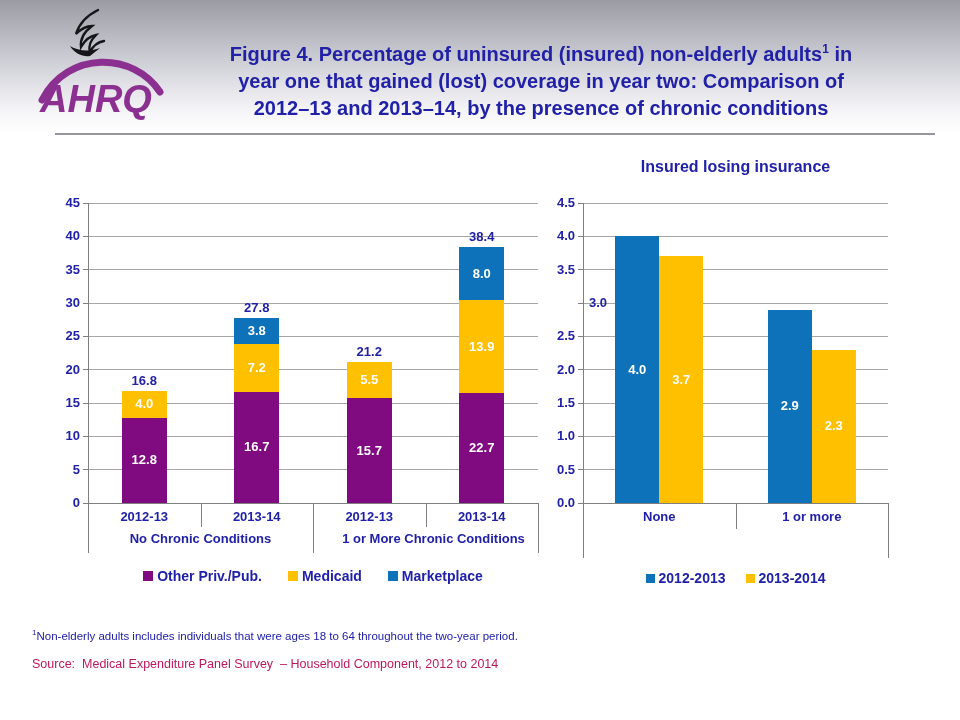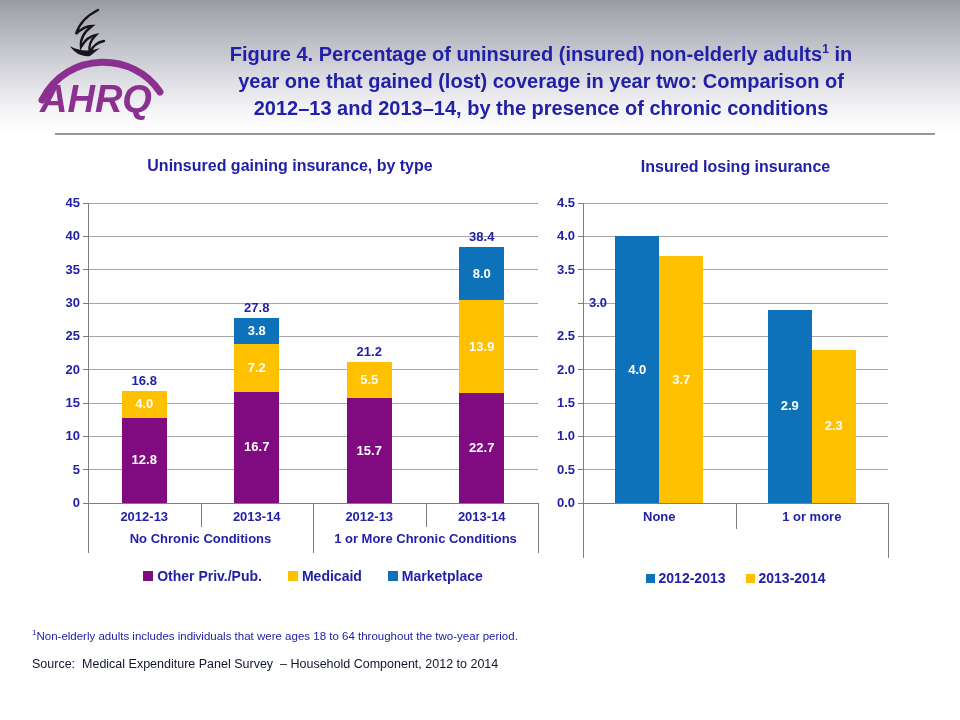--- a/index.html
+++ b/index.html
@@ -21,21 +21,21 @@
        color:#2121a8;line-height:14px;}
   .xlab{position:absolute;text-align:center;font-weight:bold;font-size:13px;color:#2121a8;}
   .seg{position:absolute;}
   .seglab{position:absolute;text-align:center;font-weight:bold;font-size:13px;color:#ffffff;}
   .totlab{position:absolute;text-align:center;font-weight:bold;font-size:13px;color:#2121a8;}
   .legend{position:absolute;display:flex;justify-content:center;align-items:center;}
   .legend .item{display:flex;align-items:center;font-weight:bold;font-size:14px;color:#2121a8;}
   .legend .sw{display:inline-block;margin-right:4px;flex:none;}
   .footnote{position:absolute;left:32px;top:628px;font-size:11.5px;color:#2121a8;}
   .footnote sup{font-size:8px;}
-  .source{position:absolute;left:32px;top:657px;font-size:12.5px;color:#0f172a;white-space:pre;}
+  .source{position:absolute;left:32px;top:657px;font-size:12.5px;color:#be185d;white-space:pre;}
 </style>
 </head>
 <body>
 
 <div id="page">
   <div class="hdr"></div>
 
   <div class="logo">
     <svg width="130" height="122" viewBox="0 0 130 122">
       <g transform="translate(-16,0)">
@@ -46,21 +46,20 @@
         <path d="M6 96 C32 46 98 48 124 88" fill="none" stroke="#8b3090" stroke-width="7" stroke-linecap="round"></path>
         <text x="4" y="108" font-size="38" font-style="italic" font-weight="bold" fill="#8b3090">AHRQ</text>
       </g>
     </svg>
   </div>
 
   <h1 class="title"><span>Figure 4. Percentage of uninsured (insured) non-elderly adults</span><sup>1</sup><span> in</span><br><span>year one that gained (lost) coverage in year two: Comparison of</span><br><span>2012–13 and 2013–14, by the presence of chronic conditions</span></h1>
 
   <div class="divider"></div>
 
-  <div class="chart-title" style="left:65px;top:157px;width:450px;">Uninsured gaining insurance, by type</div>
   <div class="chart-title" style="left:583px;top:158px;width:305px;">Insured losing insurance</div>
 
   <div id="chartL" style="position:absolute;left:0;top:0;width:960px;height:720px;">
       <div class="axis" style="left: 83px; top: 502.5px; width: 5px; height: 1px;"></div>
       <div class="ylab" style="left: 40px; top: 496px;">0</div>
       <div class="grid" style="left: 88px; top: 469.167px; width: 450px;"></div>
       <div class="axis" style="left: 83px; top: 469.167px; width: 5px; height: 1px;"></div>
       <div class="ylab" style="left: 40px; top: 462.667px;">5</div>
       <div class="grid" style="left: 88px; top: 435.833px; width: 450px;"></div>
       <div class="axis" style="left: 83px; top: 435.833px; width: 5px; height: 1px;"></div>
@@ -110,21 +109,21 @@
       <div class="xlab" style="left: 313px; top: 509px; width: 112.5px;">2012-13</div>
       <div class="seg" style="left: 459.25px; top: 393px; width: 45px; height: 110px; background: rgb(128, 11, 128);"></div>
       <div class="seglab" style="left: 451.75px; top: 440px; width: 60px;">22.7</div>
       <div class="seg" style="left: 459.25px; top: 300.333px; width: 45px; height: 92.6667px; background: rgb(255, 192, 0);"></div>
       <div class="seglab" style="left: 451.75px; top: 338.667px; width: 60px;">13.9</div>
       <div class="seg" style="left: 459.25px; top: 247px; width: 45px; height: 53.3333px; background: rgb(13, 114, 185);"></div>
       <div class="seglab" style="left: 451.75px; top: 265.667px; width: 60px;">8.0</div>
       <div class="totlab" style="left: 451.75px; top: 229px; width: 60px;">38.4</div>
       <div class="xlab" style="left: 425.5px; top: 509px; width: 112.5px;">2013-14</div>
       <div class="xlab" style="left: 88px; top: 531px; width: 225px;">No Chronic Conditions</div>
-      <div class="xlab" style="left: 313px; top: 531px; width: 225px;">1 or More Chronic Conditions</div>
+      <div class="xlab" style="left: 313px; top: 531px; width: 225px; padding-left: 8px;">1 or More Chronic Conditions</div>
       <div class="axis" style="left: 88px; top: 503px; width: 1px; height: 50px;"></div>
       <div class="axis" style="left: 200.5px; top: 503px; width: 1px; height: 24px;"></div>
       <div class="axis" style="left: 313px; top: 503px; width: 1px; height: 50px;"></div>
       <div class="axis" style="left: 425.5px; top: 503px; width: 1px; height: 24px;"></div>
       <div class="axis" style="left: 538px; top: 503px; width: 1px; height: 50px;"></div>
       <div class="legend" style="gap: 26px; left: 88px; top: 568px; width: 450px;">
         <div class="item">
           <span class="sw" style="width: 10px; height: 10px; background: rgb(128, 11, 128);"></span>
           <span>Other Priv./Pub.</span>
         </div>

